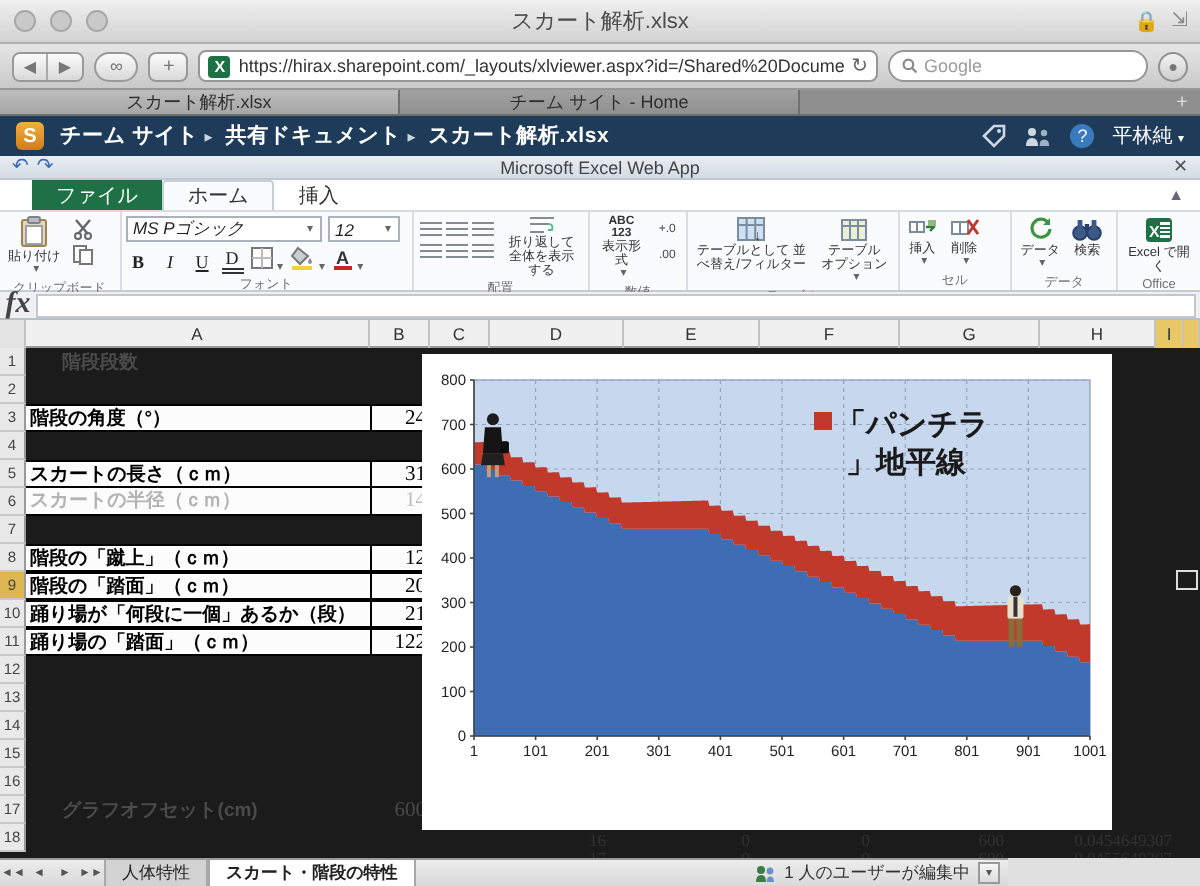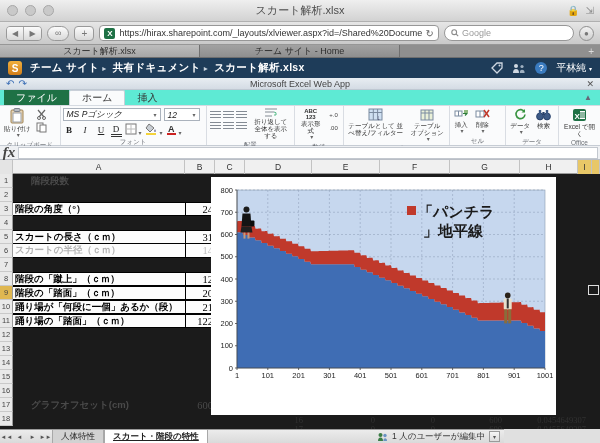--- a/index.html
+++ b/index.html
@@ -38,21 +38,21 @@
   #spicons{margin-left:auto;display:flex;align-items:center;gap:9px;}
   .spico{color:#cfd8e2;font-size:10px;}
   #helpico{width:12px;height:12px;border-radius:50%;background:#3a7bbf;color:#fff;font-size:9px;display:flex;align-items:center;justify-content:center;}
   #spuser{color:#fff;font-size:10px;}
   
   #xlbar{left:0;top:78px;width:600px;height:12px;background:linear-gradient(#e8edf2,#d4dce4);border-bottom:1px solid #bfc8d2;display:flex;align-items:center;padding:0 6px;}
   .undoico{color:#3b6eb5;font-size:10px;margin-right:4px;line-height:10px;}
   #xltitle{position:absolute;left:0;right:0;text-align:center;font-size:9px;color:#444;}
   #xlclose{margin-left:auto;color:#555;font-size:9px;}
   
-  #ribtabs{left:0;top:90px;width:600px;height:16px;background:#5eead4;display:flex;align-items:flex-end;padding-left:4px;border-bottom:1px solid #d6dbe2;}
+  #ribtabs{left:0;top:90px;width:600px;height:16px;background:#ffffff;display:flex;align-items:flex-end;padding-left:16px;border-bottom:1px solid #d6dbe2;}
   #tab-file{background:#1e7145;color:#fff;font-size:10px;padding:2px 12px;height:15px;display:flex;align-items:center;}
   .ribtab{font-size:10px;color:#333;padding:2px 12px;height:15px;display:flex;align-items:center;}
   .ribtab.active{background:#fafbfc;border:1px solid #c9cfd8;border-bottom:none;border-radius:2px 2px 0 0;}
   #ribmin{margin-left:auto;margin-right:8px;color:#667;font-size:8px;align-self:center;}
   
   #ribbon{left:0;top:106px;width:600px;height:40px;background:#fafbfc;border-bottom:1px solid #c6ccd4;display:flex;}
   .grp{display:flex;flex-direction:column;border-right:1px solid #d9dde3;padding:1px 2px 0 2px;}
   .grpbody{flex:1;display:flex;align-items:flex-start;gap:2px;}
   .grplbl{height:10px;text-align:center;font-size:6.5px;color:#6b6f75;line-height:10px;white-space:nowrap;}
   .bigbtn{display:flex;flex-direction:column;align-items:center;justify-content:flex-start;font-size:6.5px;color:#333;text-align:center;padding:1px 2px;line-height:7px;}
@@ -87,21 +87,21 @@
   .srow.data .cb{background:#fcfcfc;color:#000;border-bottom:1px solid #000;border-top:1px solid #000;border-left:1px solid #000;}
   .srow.muted .ca{background:#fcfcfc;color:#b3b3b3;border-bottom:1px solid #000;}
   .srow.muted .cb{background:#fcfcfc;color:#bcbcbc;border-bottom:1px solid #000;border-left:1px solid #000;}
   #blackpanel{position:absolute;left:215px;top:14px;width:385px;height:255px;background:#1b1b1b;}
   #chart{position:absolute;left:211px;top:17px;width:345px;height:238px;background:#fff;}
   #selbox2{position:absolute;left:588px;top:125px;width:11px;height:10px;border:1px solid #ddd;background:#1b1b1b;}
   
   #bottombar{left:0;top:429px;width:504px;height:14px;background:linear-gradient(#ececec,#dadada);border-top:1px solid #9a9a9a;display:flex;align-items:stretch;font-size:8.5px;}
   .shnav{width:13px;display:flex;align-items:center;justify-content:center;color:#555;font-size:6px;}
   .shtab{display:flex;align-items:center;padding:0 8px;border-right:1px solid #a8a8a8;border-left:1px solid #a8a8a8;color:#222;background:#d2d2d2;}
-  .shtab.active{background:#fff;font-weight:bold;text-decoration:underline;}
+  .shtab.active{background:#fff;font-weight:bold;}
   #status{margin-left:auto;display:flex;align-items:center;gap:4px;padding-right:4px;color:#333;}
   #statusdd{width:11px;height:11px;border:1px solid #9a9a9a;background:linear-gradient(#f6f6f6,#dcdcdc);display:flex;align-items:center;justify-content:center;font-size:6px;color:#555;}
 </style>
 </head>
 <body>
 
 <div id="titlebar" class="abs">
   <span class="tl"></span>
   <span class="tl"></span>
   <span class="tl"></span>

